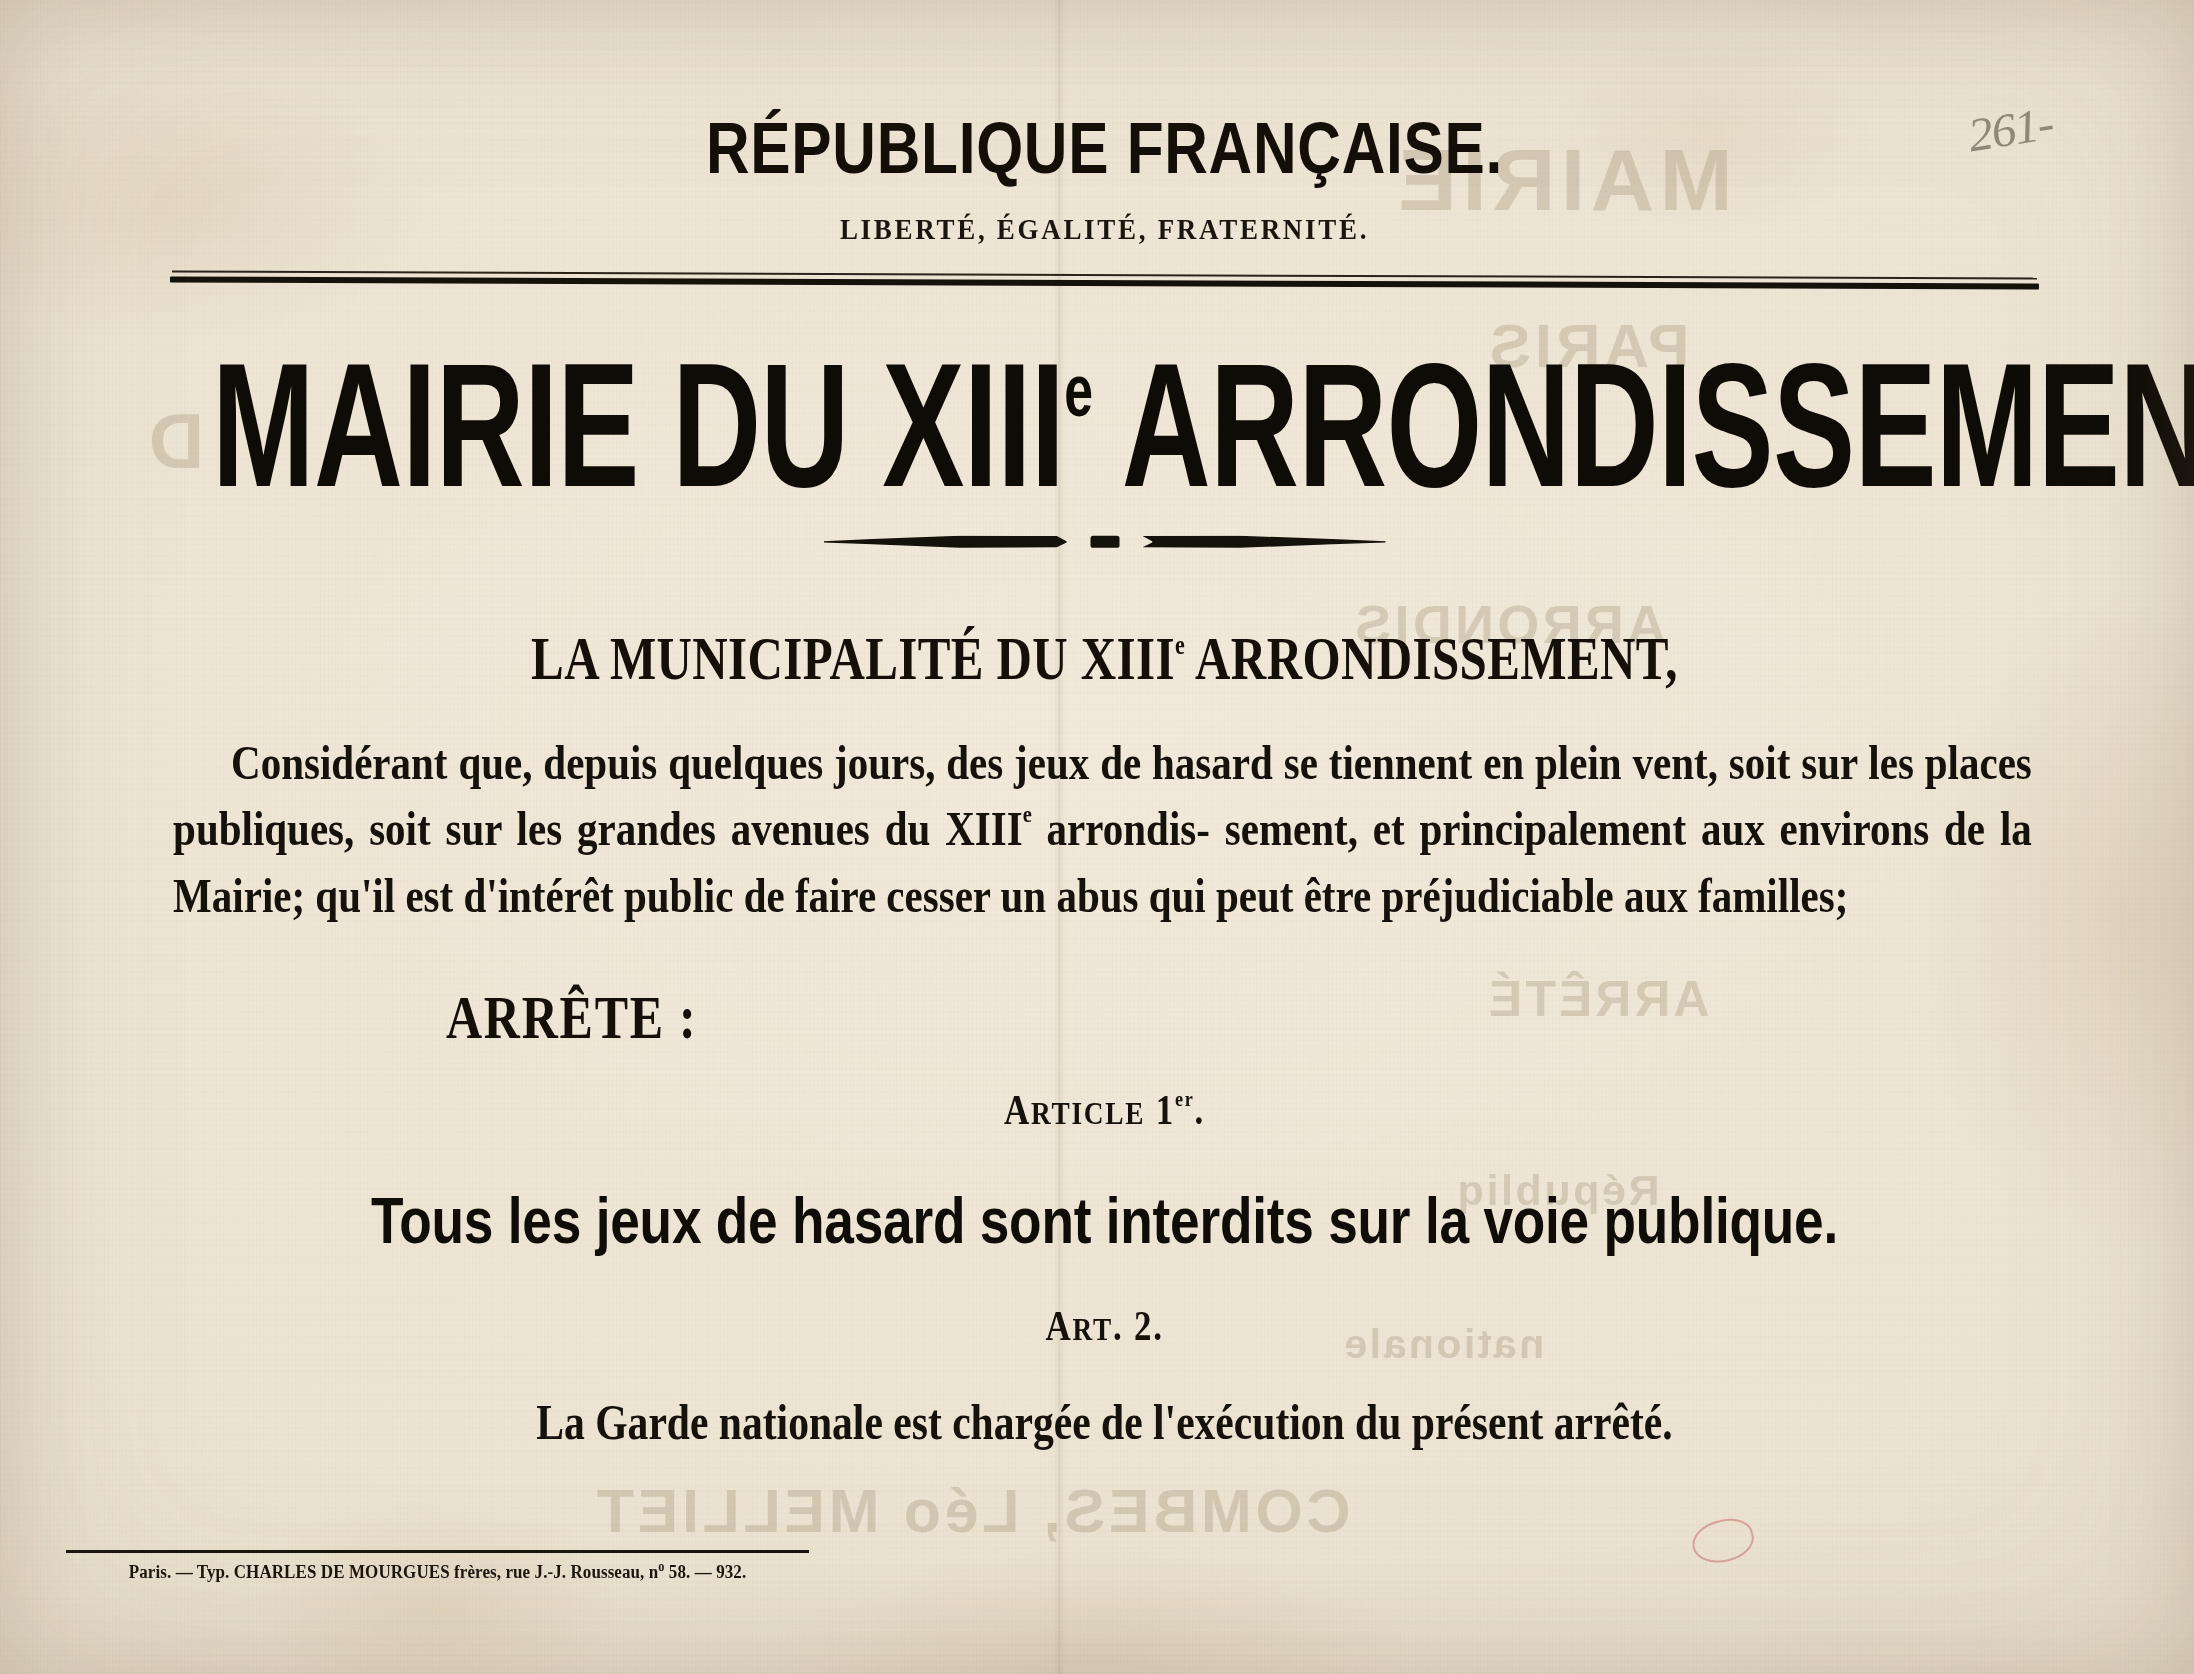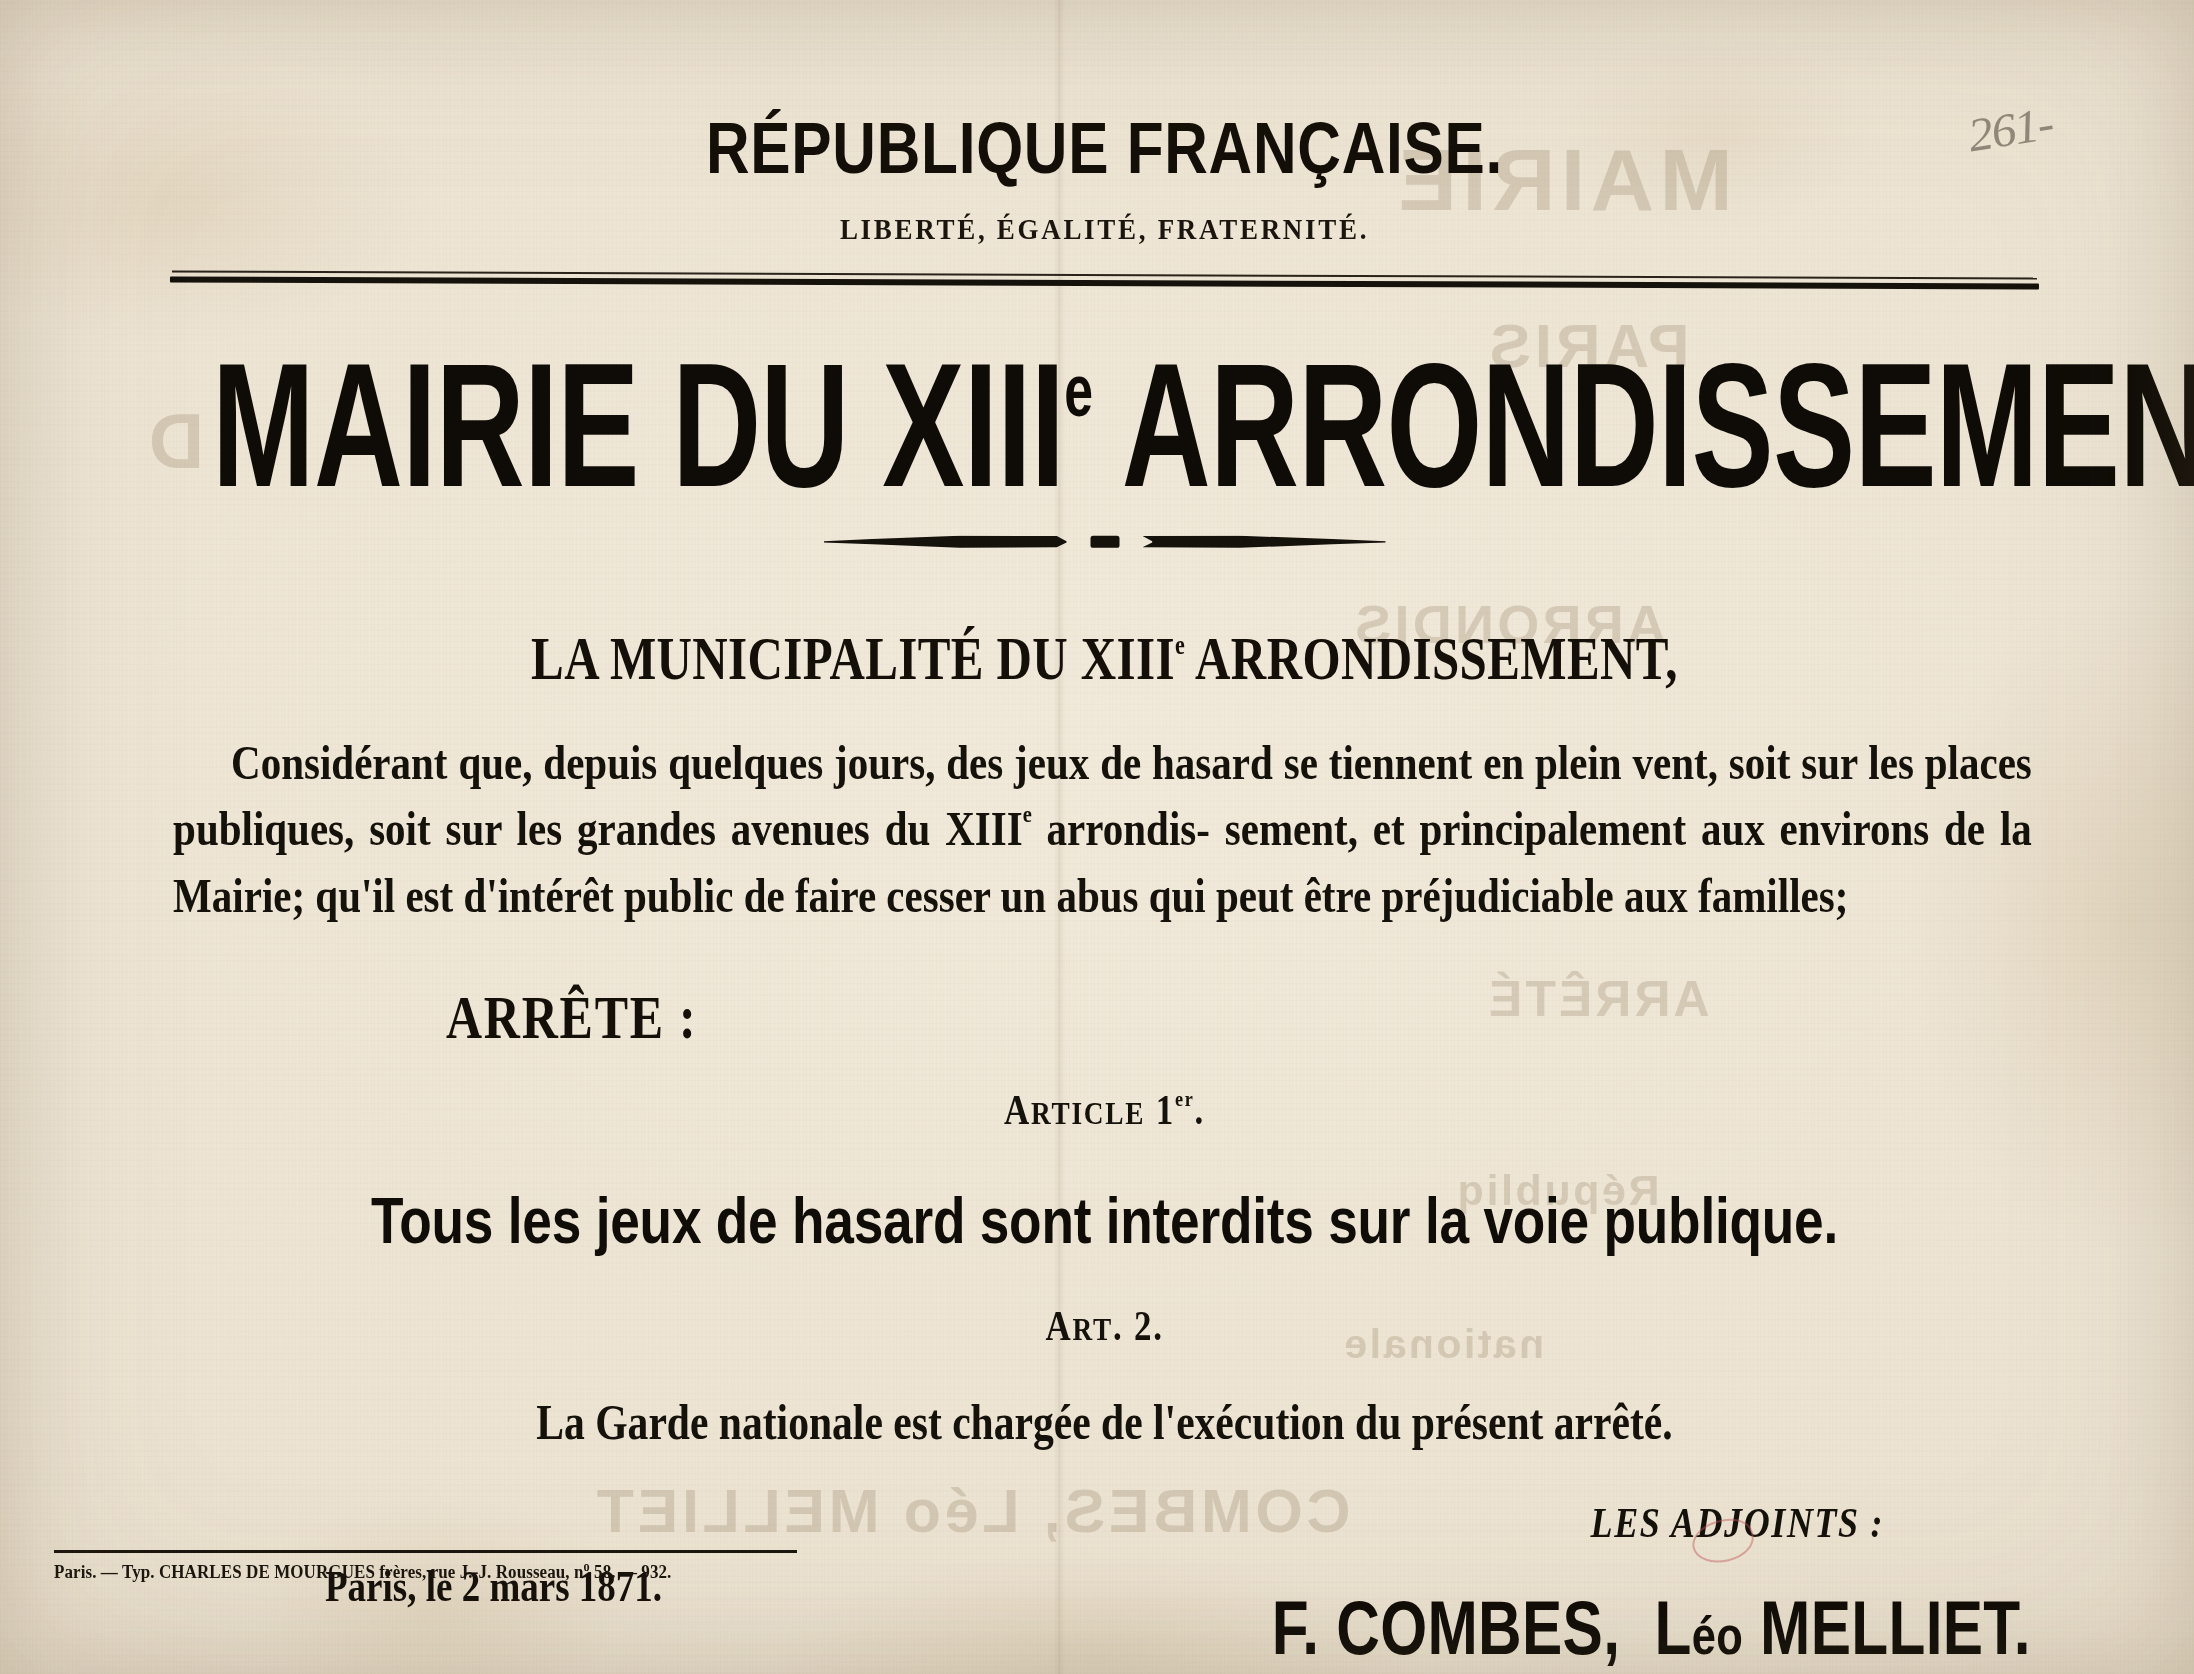--- a/index.html
+++ b/index.html
@@ -293,23 +293,24 @@
     transform: scaleY(1.24) scaleX(.99);
     transform-origin: right top;
     color: #0f0c07;
     white-space: nowrap;
   }
   .names .leo { font-size: .72em; }
 
   
   .imprint-wrap {
     position: absolute;
-    left: 54px;
+    left: 66px;
     top: 1550px;
     width: 743px;
+    text-align: center;
   }
   .imprint-rule { height: 2.6px; background: #1a150e; }
   .imprint {
     font-family: "Liberation Serif", serif;
     font-weight: 700;
     font-size: 17px;
     letter-spacing: .005em;
     margin-top: 5.7px;
     transform: scaleY(1.16);
     transform-origin: left top;
@@ -413,27 +414,20 @@
     </div>
 
     <div class="art1-text">Tous les jeux de hasard sont interdits sur la voie publique.</div>
 
     <div class="art2-head">
       <span>A</span><span class="small">RT</span><span>. 2.</span>
     </div>
 
     <div class="art2-text">La Garde nationale est chargée de l'exécution du présent arrêté.</div>
 
-    <div class="sig-block">
-      <div class="adjoints">LES ADJOINTS :</div>
-      <div class="datecity">Paris, le 2 mars 1871.</div>
-      <div class="names">
-        <span>F. COMBES,</span>&nbsp; <span>L</span><span class="leo">éo</span><span> MELLIET.</span>
-      </div>
-    </div>
 
   </div>
 
   <div class="imprint-wrap">
     <div class="imprint-rule"></div>
     <div class="imprint">
       <span>Paris. — Typ. CHARLES DE MOURGUES frères, rue J.-J. Rousseau, n</span><sup>o</sup><span> 58. — 932.</span>
     </div>
   </div>
 

